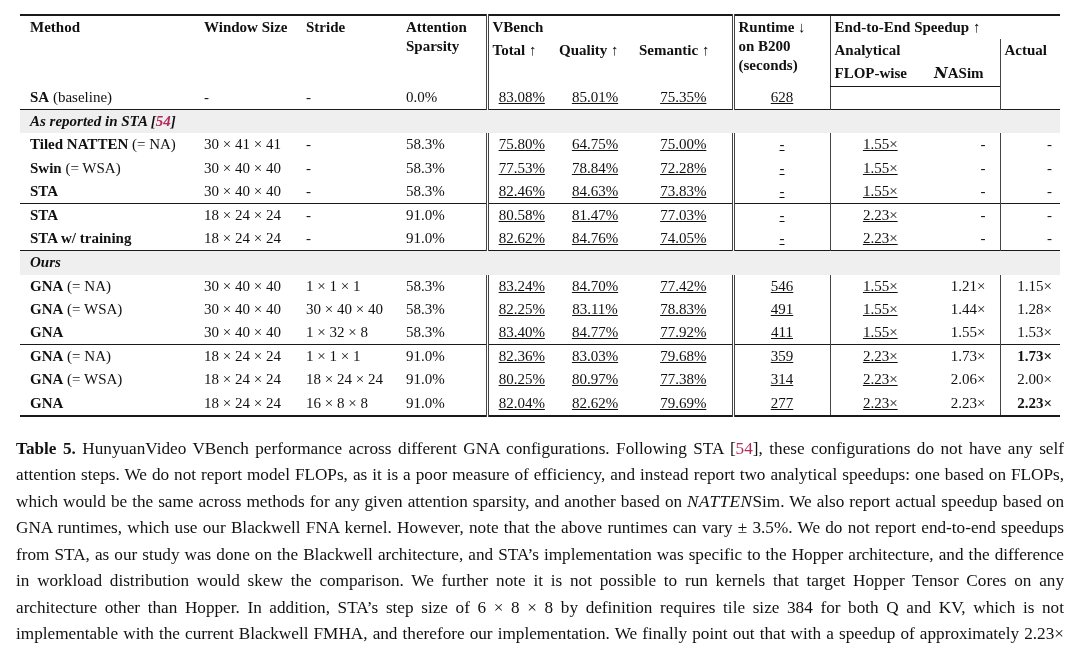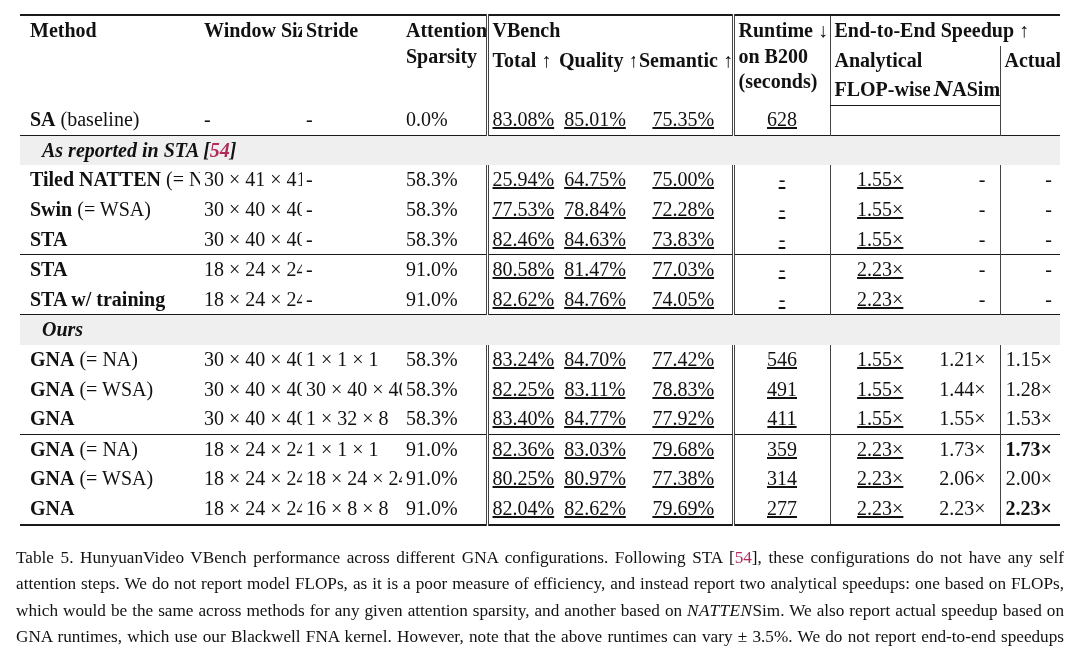--- a/index.html
+++ b/index.html
@@ -8,21 +8,21 @@
     font-family:"Liberation Serif","DejaVu Serif",serif;
     color:#111;
     -webkit-font-smoothing:antialiased;
   }
   
   table{
     border-collapse:collapse;
     table-layout:fixed;
     width:1040px;
     margin:14px 0 0 20px;
-    font-size:20px;
+    font-size:15px;
     border-top:2px solid #1a1a1a;
     border-bottom:2px solid #1a1a1a;
   }
   col.c1{width:180px}col.c2{width:102px}col.c3{width:100px}col.c4{width:85px}
   col.c5{width:68px}col.c6{width:80px}col.c7{width:98px}col.c8{width:97px}
   col.c9{width:100px}col.c10{width:70px}col.c11{width:60px}
   th,td{padding:2px 4px;line-height:1.28;vertical-align:top;overflow:hidden;white-space:nowrap;}
   th{font-weight:bold;text-align:left;}
   th.wrap{white-space:normal;}
   thead tr:last-child th{border-bottom:1.5px solid #1a1a1a;}
@@ -33,35 +33,35 @@
   
   td.c-method{padding-left:10px;}
   th.h-method{padding-left:10px;}
   td.c-total,td.c-quality,td.c-semantic,td.c-runtime,td.c-flop{text-align:center;text-decoration:underline;}
   td.c-nasim{text-align:right;padding-right:14px;}
   td.c-actual{text-align:right;padding-right:8px;}
   tr.rule-top{border-top:1px solid #1a1a1a;}
   tr.section-row td{
     background:var(--section-bg,#efefef);
     font-style:italic;font-weight:bold;
-    padding:2px 4px 2px 22px;
+    padding:2px 4px 2px 10px;
   }
   .m-name{font-weight:bold;margin-top:24px;}
   .m-note{font-weight:normal;font-family:Liberation Serif, serif;}
   .bold{font-weight:bold;}
   .s-ref{color:var(--ref-red,#b02a5c);}
   
   .caption{
     width:1048px;
     margin:19px 0 0 16px;
     text-align:justify;
     font-size:17.2px;
     line-height:1.54;
   }
-  .s-bold{font-weight:normal;}
+  .s-bold{font-weight:bold;}
   .s-mathcal{font-style:italic;letter-spacing:0.5px;}
   .h-mathcal{font-style:italic;font-weight:bold;font-family:"DejaVu Serif",serif;}
 </style>
 </head>
 <body>
 
 <table>
   <colgroup>
     <col class="c1">
       <col class="c2">
@@ -116,21 +116,21 @@
         <td class="c-actual vs"></td>
       </tr>
       <tr class="section-row rule-top">
         <td colspan="11"><span class="s-plain">As reported in STA [</span><span class="s-ref">54</span><span class="s-plain">]</span></td>
       </tr>
       <tr class="data-row">
         <td class="c-method"><span class="m-name">Tiled NATTEN</span><span class="m-note"> (= NA)</span></td>
         <td class="c-window">30 × 41 × 41</td>
         <td class="c-stride">-</td>
         <td class="c-sparsity">58.3%</td>
-        <td class="c-total vd">25.94%</td>
+        <td class="c-total vd">75.80%</td>
         <td class="c-quality">64.75%</td>
         <td class="c-semantic">75.00%</td>
         <td class="c-runtime vd">-</td>
         <td class="c-flop vs">1.55×</td>
         <td class="c-nasim">-</td>
         <td class="c-actual vs">-</td>
       </tr>
       <tr class="data-row">
         <td class="c-method"><span class="m-name">Swin</span><span class="m-note"> (= WSA)</span></td>
         <td class="c-window">30 × 40 × 40</td>

